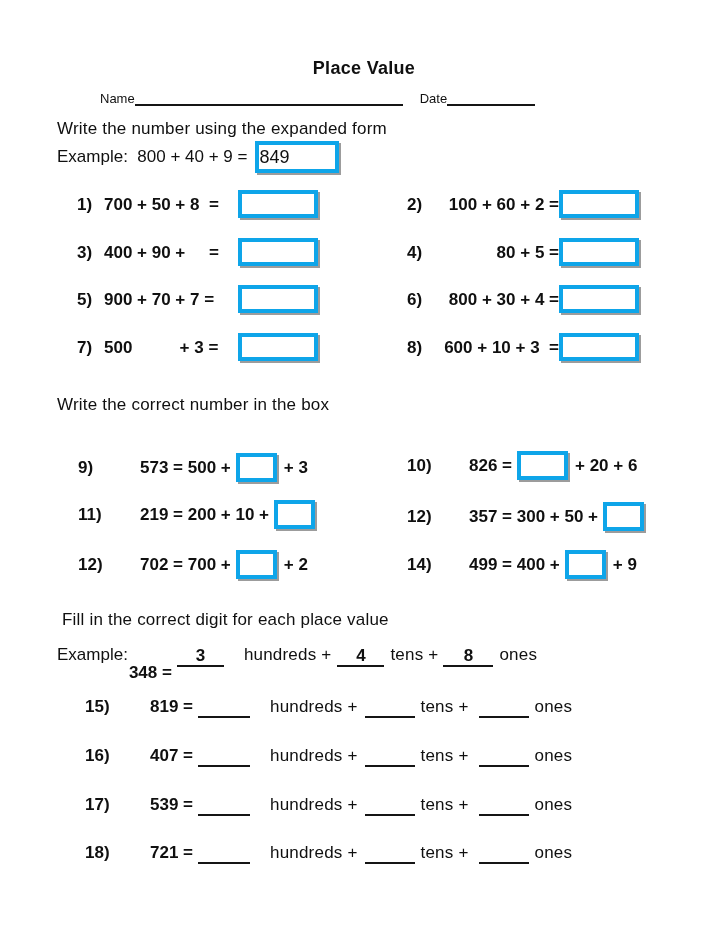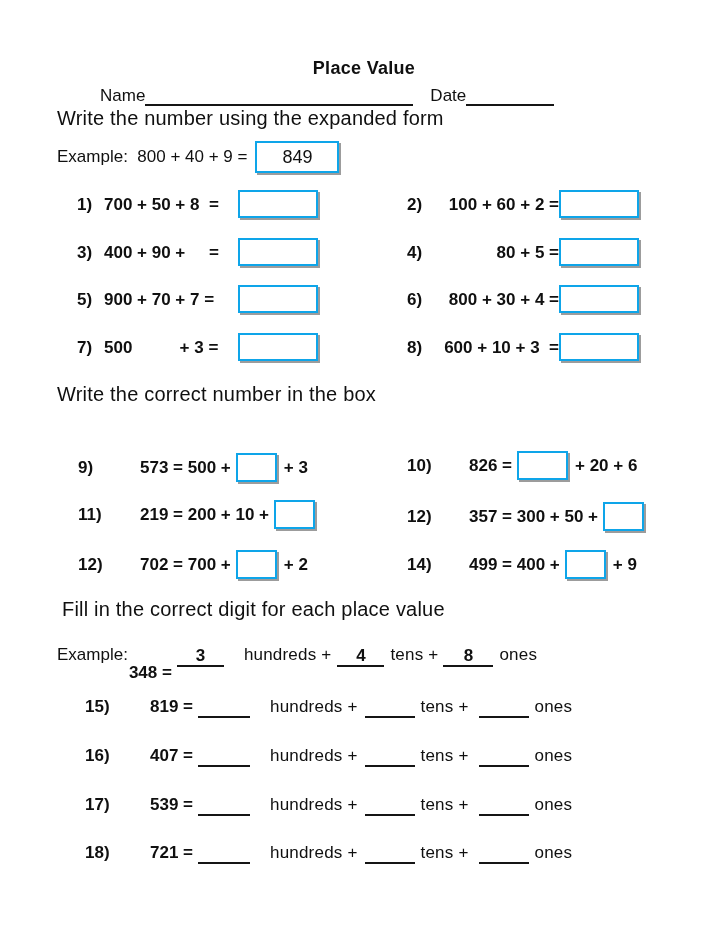--- a/index.html
+++ b/index.html
@@ -4,33 +4,33 @@
 <style>
   html,body { margin:0; padding:0; background:#fff; }
   .page {
     position:relative; width:728px; height:951px; background:#ffffff;
     color:#101010; font-family:"Liberation Sans","DejaVu Sans",sans-serif;
     overflow:hidden;
   }
   .title { position:absolute; top:58px; left:0; right:0; text-align:center;
            font-size:18px; letter-spacing:0.3px;font-weight:bold; }
   .name-date-row { position:absolute; top:84px; left:100px; height:22px;
-           display:flex; align-items:flex-end; font-size:17px;text-align:right; }
+           display:flex; align-items:flex-end; font-size:13px;text-align:right; }
   .fill-line { display:inline-block; border-bottom:2px solid #151515; height:18px; }
   .name-line { width:268px; }
   .date-lbl { margin-left:17px; }
   .date-line { width:88px; }
 
-  .instr { position:absolute; left:57px; font-size:20px; letter-spacing:0.2px; }
+  .instr { position:absolute; left:57px; font-size:17px; letter-spacing:0.2px;margin-top:12px; }
 
   .ex-row { position:absolute; left:57px; display:flex; align-items:center; font-size:17px; }
   .ex-text { white-space:pre; }
 
-  .abox { background:#fff; border:2px solid #0ea5e9; box-shadow:2px 2px 0 #9c9c9c;
-          box-sizing:border-box; flex:none; display:flex; align-items:center; justify-content:center; }
+  .abox { background:#fff; border:4px solid #0ea5e9; box-shadow:2px 2px 0 #9c9c9c;
+          box-sizing:border-box; flex:none; display:flex; align-items:center; }
   .ex1-box { width:84px; height:32px; margin-left:8px; font-size:18px; }
   .ex2-box { width:42px; height:27px; margin-left:5px; font-size:17px; padding-top:2px; }
 
   .prow { position:absolute; display:flex; align-items:center; line-height:1; }
 
   
   .s1row { height:30px; font-size:17px; font-weight:bold; }
   .s1row.left  { left:77px;  width:241px; }
   .s1row.right { left:407px; width:232px; }
   .pnum { width:27px; flex:none; }

